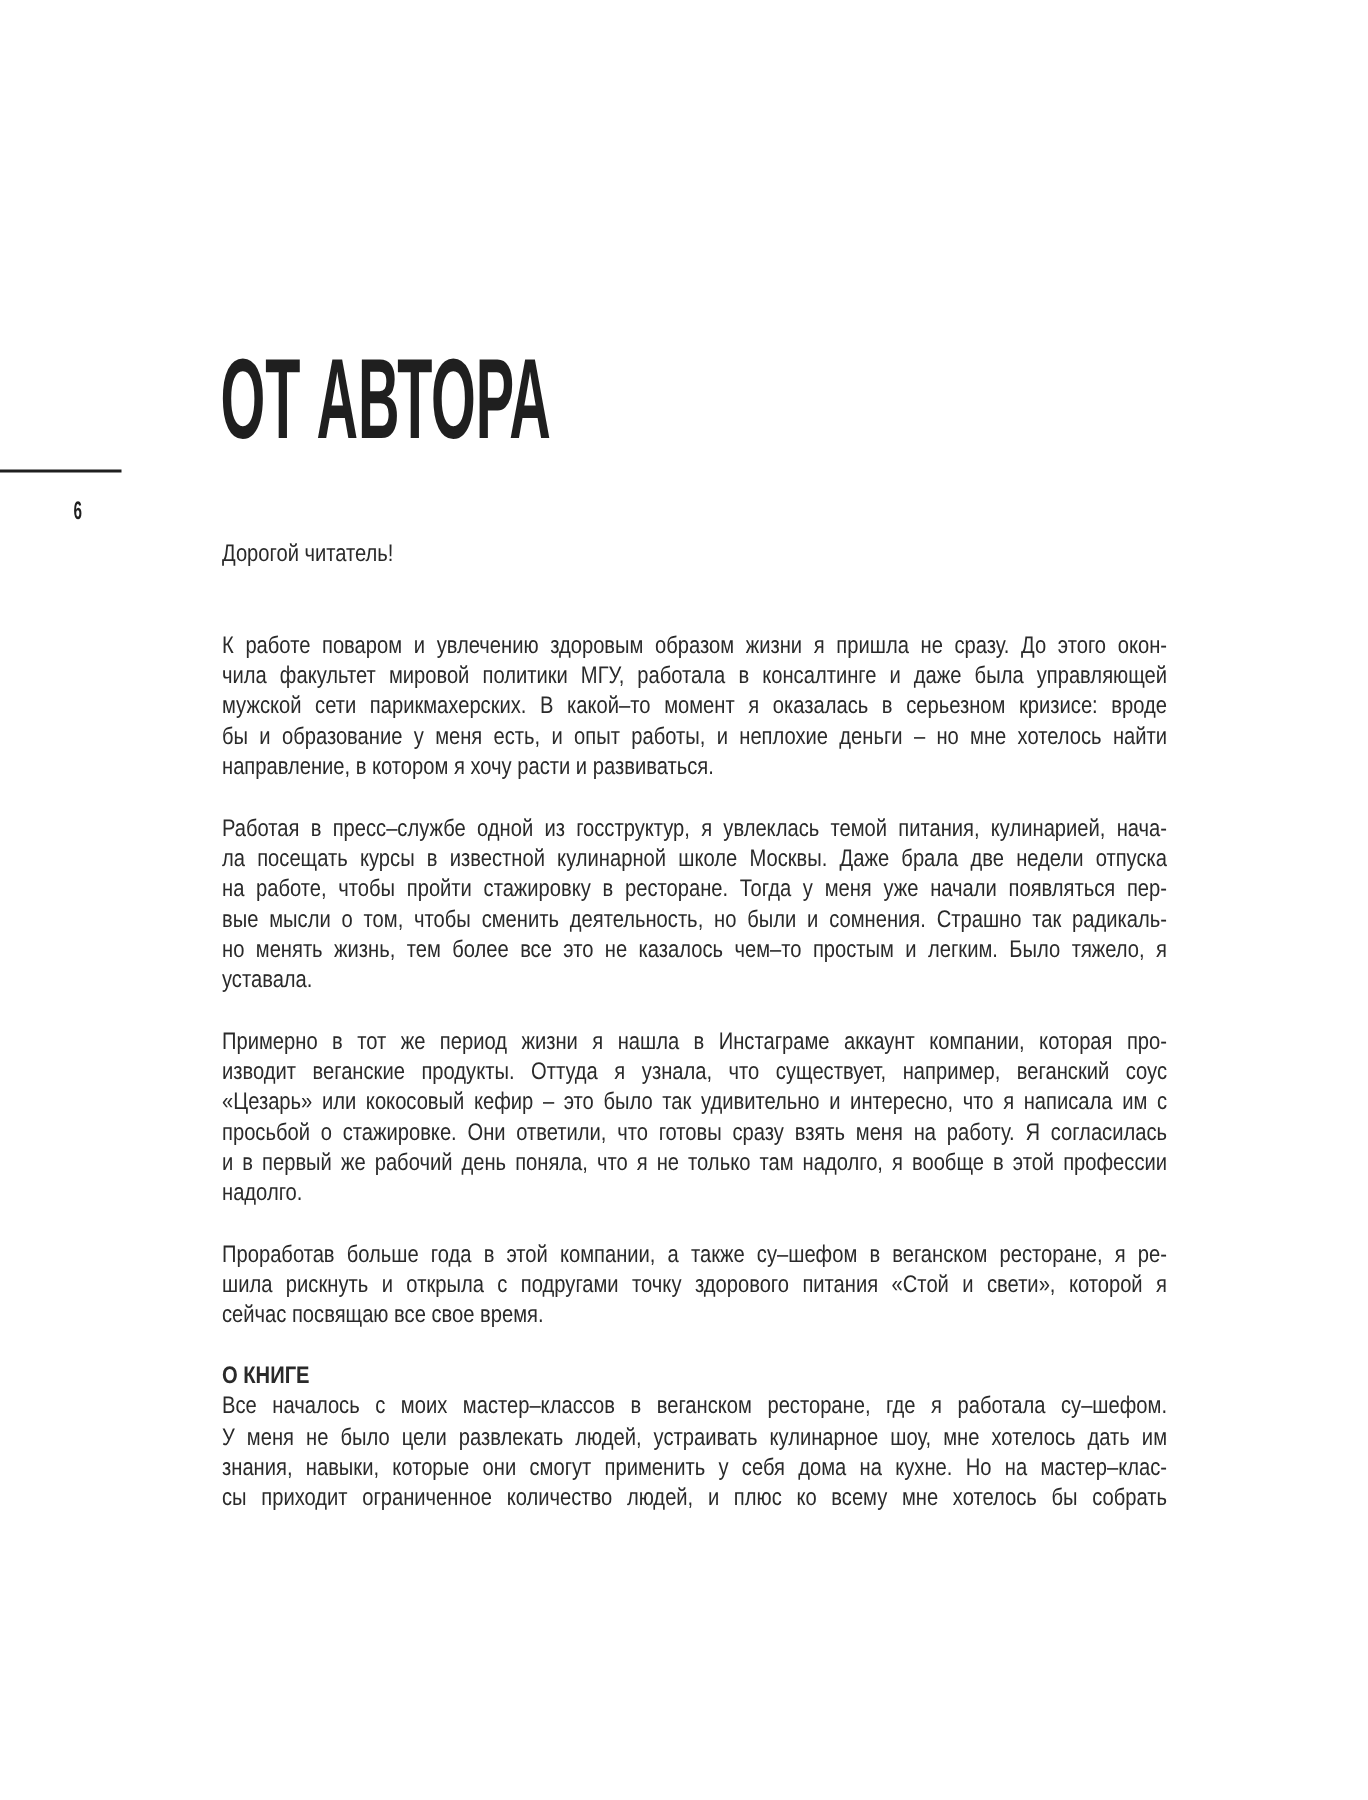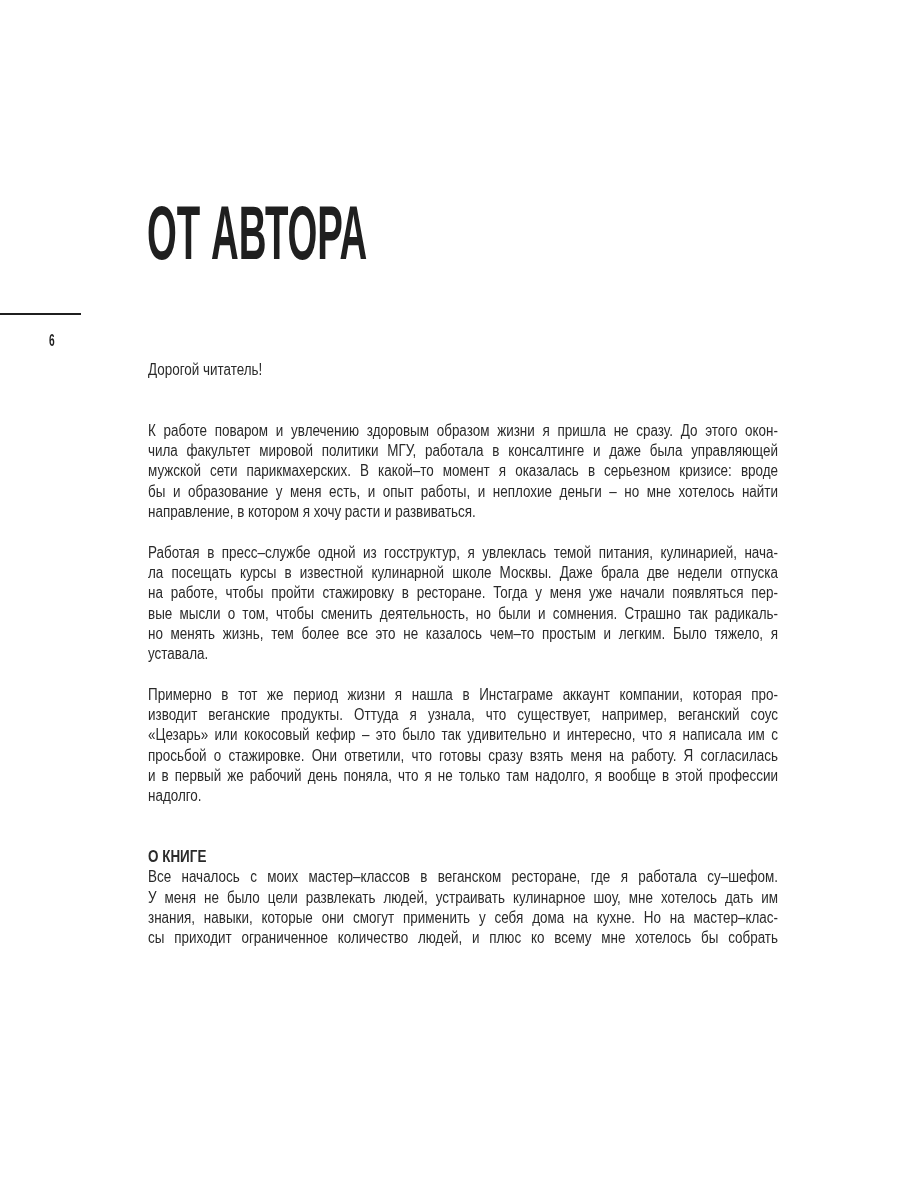--- a/index.html
+++ b/index.html
@@ -1,18 +1,18 @@
 <!DOCTYPE html>
 <html><head>
 <meta charset="utf-8">
 <style>
   html, body { margin: 0; padding: 0; background: #ffffff; }
   body { width: 912px; height: 1200px; position: relative; overflow: hidden;
          font-family: "Liberation Sans", sans-serif; color: #2a2a2a; }
-  .title { position: absolute; left: 147px; top: 191px; width: 260px; height: 80px; }
+  .title { position: absolute; left: 147px; top: 224px; width: 260px; height: 80px; }
   .title svg { display: block; overflow: visible; }
   .title text { font-family: "Liberation Sans", sans-serif; font-weight: 700; fill: #1f1f1f; letter-spacing: 0; }
   .rule { position: absolute; left: 0; top: 313px; width: 81px; height: 2px; background: #1f1f1f; }
   .page-num { position: absolute; left: 49px; top: 330px; width: 12px; height: 20px; }
   .page-num svg { display: block; overflow: visible; }
   .page-num text { font-family: "Liberation Sans", sans-serif; font-weight: 700; fill: #1f1f1f; }
   .body { position: absolute; left: 148px; top: 360px; width: 630px; }
   .line { display: block; height: 20.3px; line-height: 20.3px; font-size: 16px;
           white-space: nowrap; transform-origin: 0 50%; transform: scaleX(0.84);
           width: 750px; text-align: justify; text-align-last: justify; }
@@ -65,20 +65,25 @@
   <div>
     <span class="line">Примерно в тот же период жизни я нашла в Инстаграме аккаунт компании, которая про-</span>
     <span class="line">изводит веганские продукты. Оттуда я узнала, что существует, например, веганский соус</span>
     <span class="line">«Цезарь» или кокосовый кефир – это было так удивительно и интересно, что я написала им с</span>
     <span class="line">просьбой о стажировке. Они ответили, что готовы сразу взять меня на работу. Я согласилась</span>
     <span class="line">и в первый же рабочий день поняла, что я не только там надолго, я вообще в этой профессии</span>
     <span class="line last">надолго.</span>
   </div>
   <div class="gap"></div>
 
+  <div>
+    <span class="line">Проработав больше года в этой компании, а также су–шефом в веганском ресторане, я ре-</span>
+    <span class="line">шила рискнуть и открыла с подругами точку здорового питания «Стой и свети», которой я</span>
+    <span class="line last">сейчас посвящаю все свое время.</span>
+  </div>
   <div class="gap"></div>
 
   <div>
     <span class="line last heading">О КНИГЕ</span>
     <span class="line">Все началось с моих мастер–классов в веганском ресторане, где я работала су–шефом.</span>
     <span class="line">У меня не было цели развлекать людей, устраивать кулинарное шоу, мне хотелось дать им</span>
     <span class="line">знания, навыки, которые они смогут применить у себя дома на кухне. Но на мастер–клас-</span>
     <span class="line">сы приходит ограниченное количество людей, и плюс ко всему мне хотелось бы собрать</span>
   </div>
 </div>

